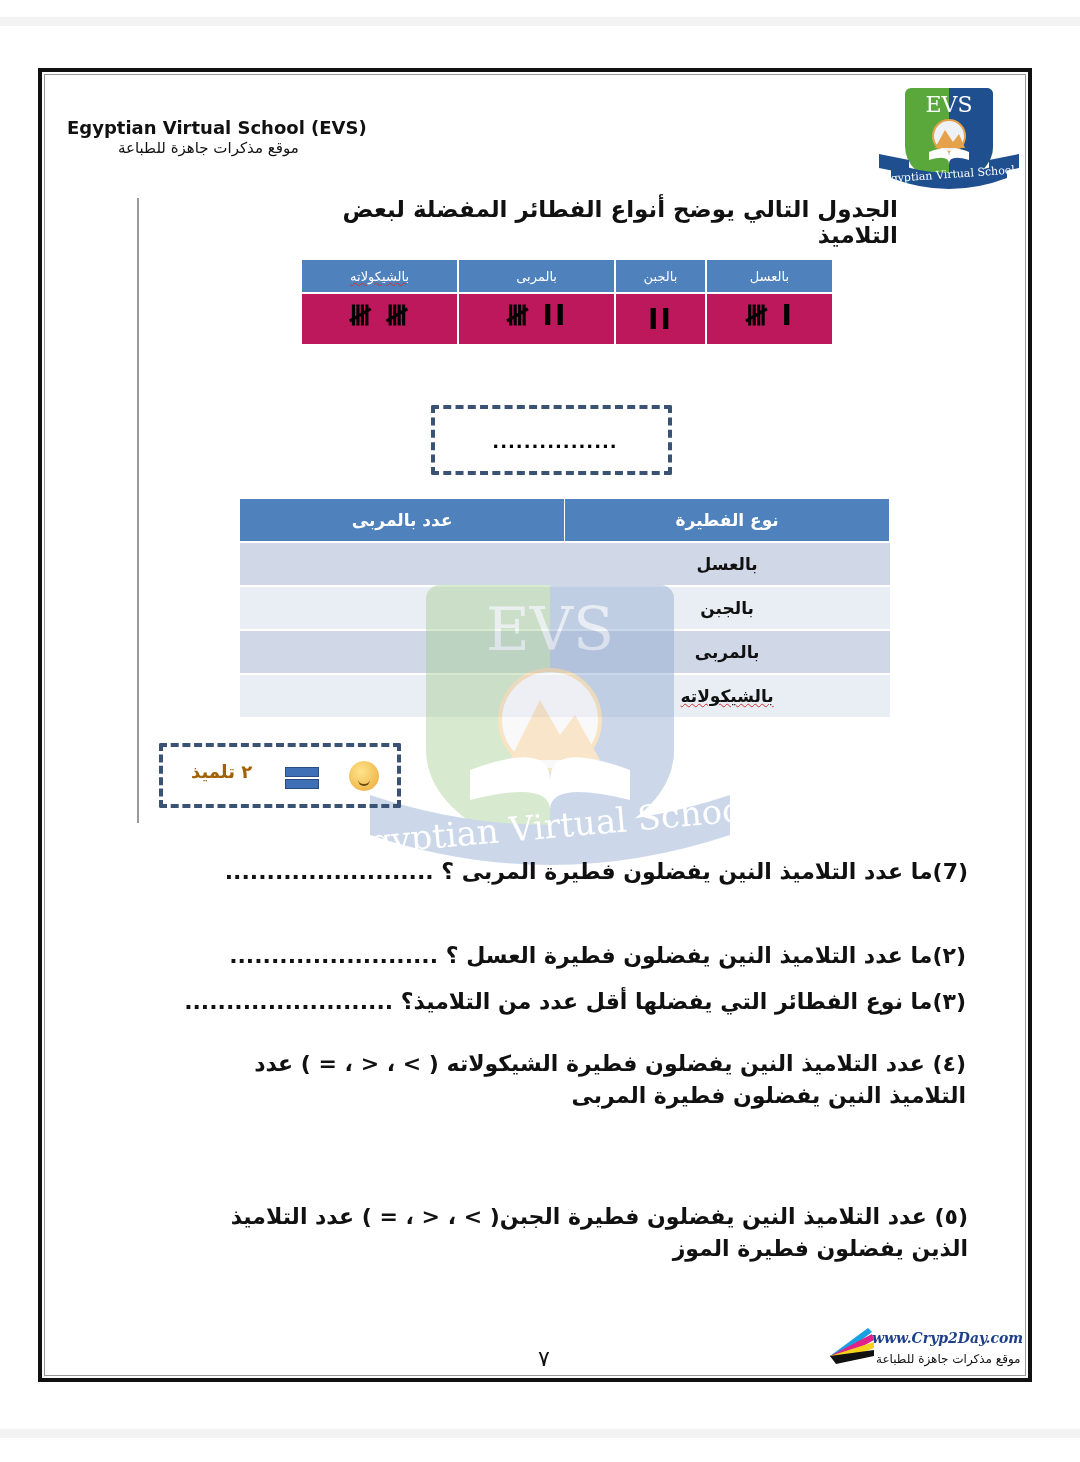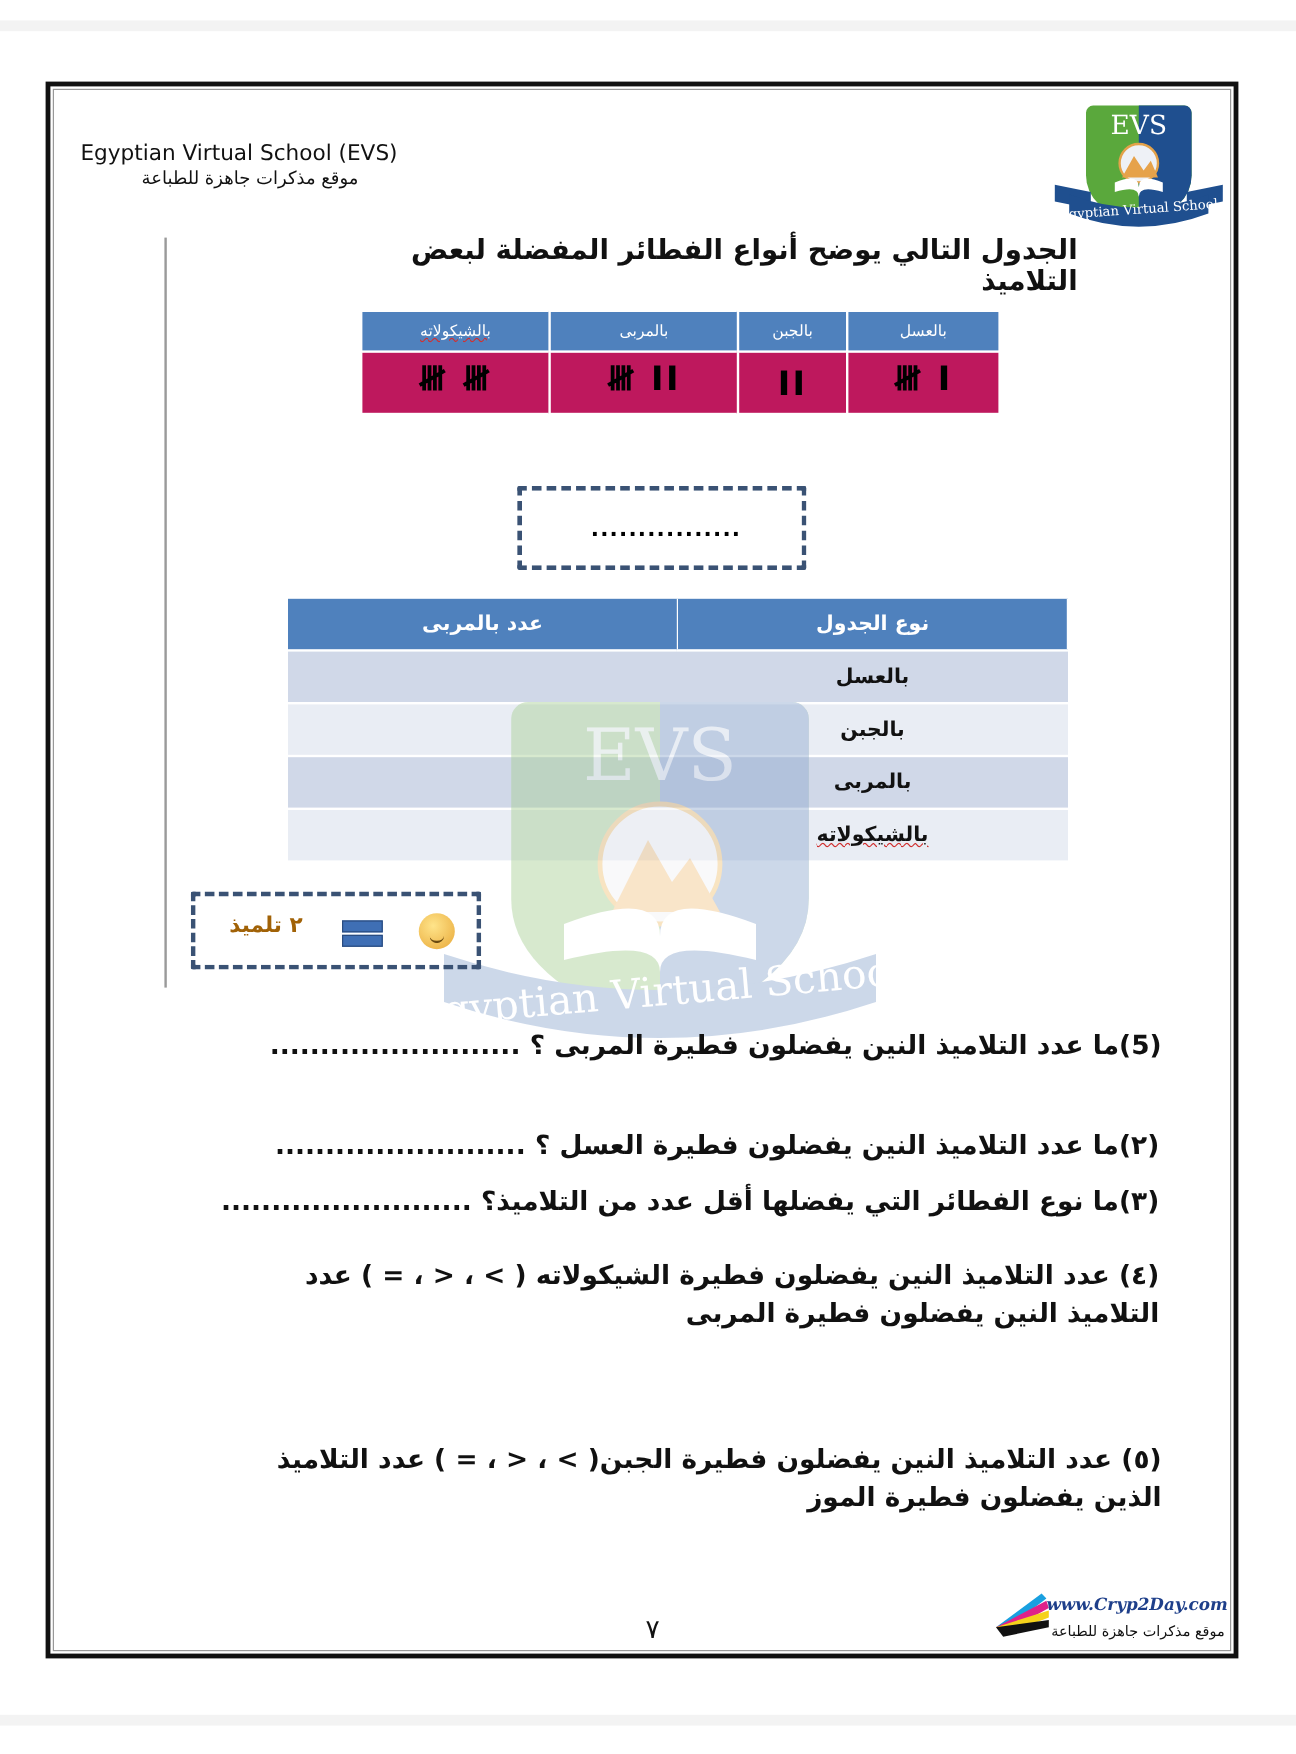--- a/index.html
+++ b/index.html
@@ -11,21 +11,21 @@
     .band-top { position:absolute; left:0; top:17px; width:1080px; height:9px; background:#f3f3f3; }
     .band-bottom { position:absolute; left:0; top:1429px; width:1080px; height:9px; background:#f3f3f3; }
     .page {
       position:absolute; left:38px; top:68px; width:994px; height:1314px;
       border:4px solid #111; box-sizing:border-box;
       outline:1px solid #999; outline-offset:-7px;
       background:#fff;
     }
     .header-en {
       position:absolute; left:67px; top:117px;
-      font-family:"DejaVu Sans", sans-serif; font-weight:normal; font-size:18px; color:#111;
+      font-family:"DejaVu Sans", sans-serif; font-weight:bold; font-size:18px; color:#111;
     }
     .header-ar {
       position:absolute; left:118px; top:139px; direction:rtl;
       font-family:"DejaVu Sans", sans-serif; font-size:15px; color:#111;
     }
     .logo { position:absolute; left:873px; top:82px; width:152px; height:112px; }
     .vline { position:absolute; left:137px; top:198px; width:2px; height:625px; background:#9a9a9a; }
 
     .title {
       position:absolute; left:270px; top:196px; width:628px; text-align:right; direction:rtl;
@@ -144,21 +144,21 @@
 </tbody>
   </table>
 
 <div class="dashbox titlebox">
   <div class="dots">................</div>
 </div>
 
 <table class="count">
   <tbody>
       <tr>
-    <th>نوع الجدول</th>
+    <th>نوع الفطيرة</th>
     <th>عدد بالمربى</th>
   </tr>
   <tr class="odd">
     <td class="name">بالعسل</td>
     <td></td>
   </tr>
   <tr class="even">
     <td class="name">بالجبن</td>
     <td></td>
   </tr>
@@ -187,21 +187,21 @@
 <div class="dashbox keybox">
   <div class="smiley"></div>
   <div class="equal">
       <span></span>
       <span></span>
     </div>
   <div class="label">٢ تلميذ</div>
 </div>
 
 <div class="q q1">
-  <span>(5)ما عدد التلاميذ النين يفضلون فطيرة المربى ؟</span>
+  <span>(7)ما عدد التلاميذ النين يفضلون فطيرة المربى ؟</span>
   <span class="ans">.........................</span>
 </div>
 <div class="q q2">
   <span>(٢)ما عدد التلاميذ النين يفضلون فطيرة العسل ؟</span>
   <span class="ans">.........................</span>
 </div>
 <div class="q q3">
   <span>(٣)ما نوع الفطائر التي يفضلها أقل عدد من التلاميذ؟</span>
   <span class="ans">.........................</span>
 </div>

